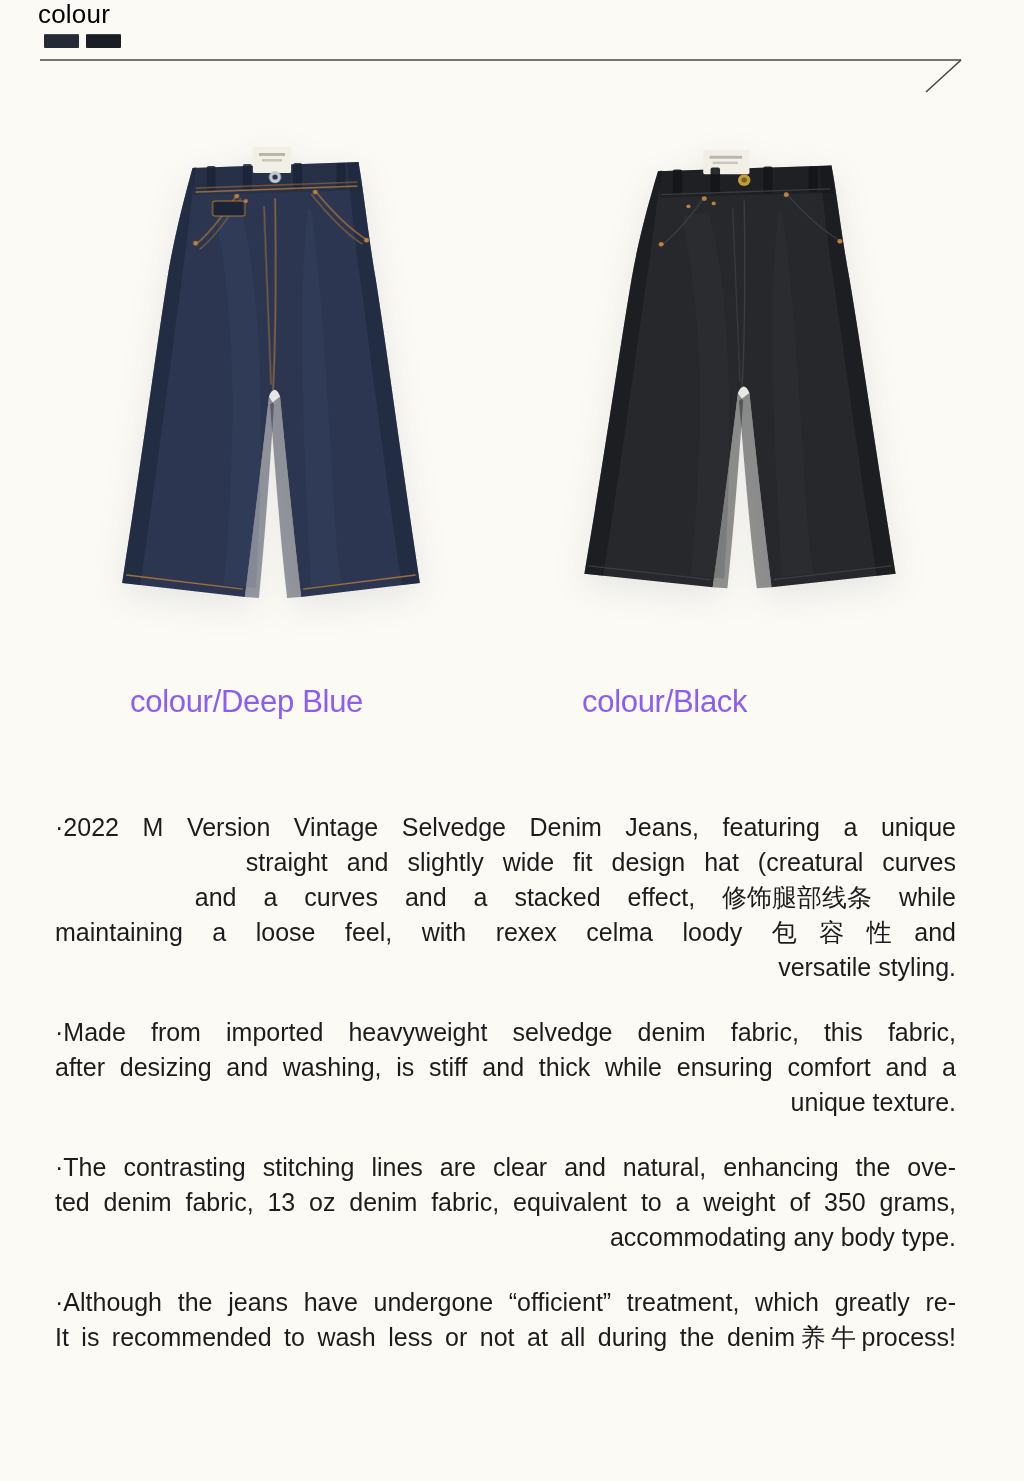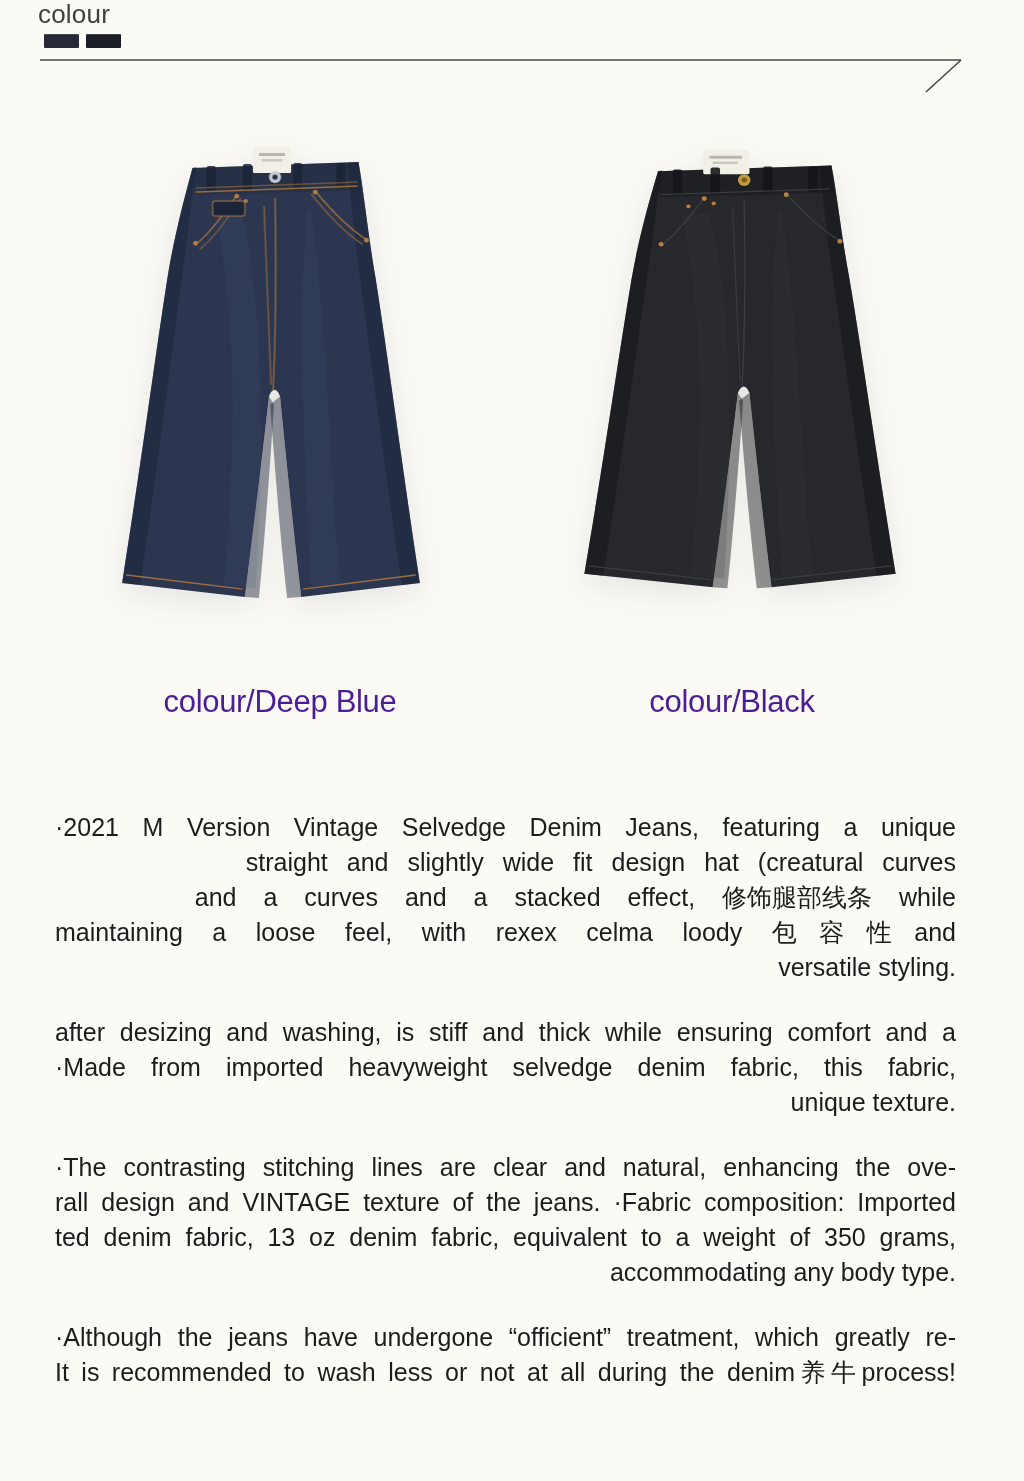--- a/index.html
+++ b/index.html
@@ -6,36 +6,36 @@
   body{
     width:1024px;height:1481px;overflow:hidden;position:relative;
     background:#fbfaf5;
     font-family:"Liberation Sans","DejaVu Sans",sans-serif;
     color:#1b1b1b;
   }
   .abs{position:absolute;}
 
   
   .header-title{
-    left:38px;top:0px;font-size:26px;line-height:28px;color:#404040;
+    left:38px;top:0px;font-size:26px;line-height:28px;color:#000000;
     letter-spacing:.2px;
   }
   .swatch-row{left:44px;top:34px;display:flex;gap:7px;}
   .swatch{width:35px;height:14px;border-radius:1px;box-shadow:inset 0 1px 0 rgba(255,255,255,.15);}
   .rule-svg{left:40px;top:55px;}
 
   
   .photo{filter:drop-shadow(0 10px 16px rgba(40,45,70,.10));}
   .photo svg{display:block;width:100%;height:100%;}
   .photo-blue{left:95px;top:144px;width:352px;height:466px;}
   .photo-black{left:556px;top:148px;width:368px;height:452px;}
 
   
   .colour-label{
-    top:684px;width:300px;text-align:center;font-size:31px;color:#4c1d95;
+    top:684px;width:300px;text-align:left;font-size:31px;color:#8b5cf6;
     letter-spacing:-.3px;
   }
   .label-blue{left:130px;}
   .label-black{left:582px;}
 
   
   .desc{left:55px;top:810px;width:901px;font-size:25px;color:#1c1c1c;}
   .para{margin:0 0 30px 0;}
   .line{height:35px;line-height:35px;white-space:nowrap;}
   .jl{text-align:justify;text-align-last:justify;white-space:normal;height:35px;overflow:hidden;}
@@ -149,34 +149,33 @@
       <circle cx="179" cy="33" r="2.6" fill="var(--button_center)"></circle>
     </g>
   </svg>
 </div>
 
 <div class="abs colour-label label-blue">colour/Deep Blue</div>
 <div class="abs colour-label label-black">colour/Black</div>
 
 <div class="abs desc">
   <div class="para">
-    <div class="line jl">·2021 M Version Vintage Selvedge Denim Jeans, featuring a unique</div>
+    <div class="line jl">·2022 M Version Vintage Selvedge Denim Jeans, featuring a unique</div>
     <div class="line nl sp1">straight and slightly wide fit design hat (creatural curves</div>
     <div class="line nl sp2">and a curves and a stacked effect, 修饰腿部线条 while</div>
     <div class="line jl">maintaining a loose feel, with rexex celma loody 包容性and</div>
     <div class="line nl">versatile styling.</div>
   </div>
   <div class="para">
+    <div class="line jl">·Made from imported heavyweight selvedge denim fabric, this fabric,</div>
     <div class="line jl">after desizing and washing, is stiff and thick while ensuring comfort and a</div>
-    <div class="line jl">·Made from imported heavyweight selvedge denim fabric, this fabric,</div>
     <div class="line nl">unique texture.</div>
   </div>
   <div class="para">
     <div class="line jl">·The contrasting stitching lines are clear and natural, enhancing the ove-</div>
-    <div class="line jl">rall design and VINTAGE texture of the jeans. ·Fabric composition: Imported</div>
     <div class="line jl">ted denim fabric, 13 oz denim fabric, equivalent to a weight of 350 grams,</div>
     <div class="line nl">accommodating any body type.</div>
   </div>
   <div class="para">
     <div class="line jl">·Although the jeans have undergone “officient” treatment, which greatly re-</div>
     <div class="line jl">It is recommended to wash less or not at all during the denim养牛process!</div>
   </div>
 </div>
 
 </body></html>

